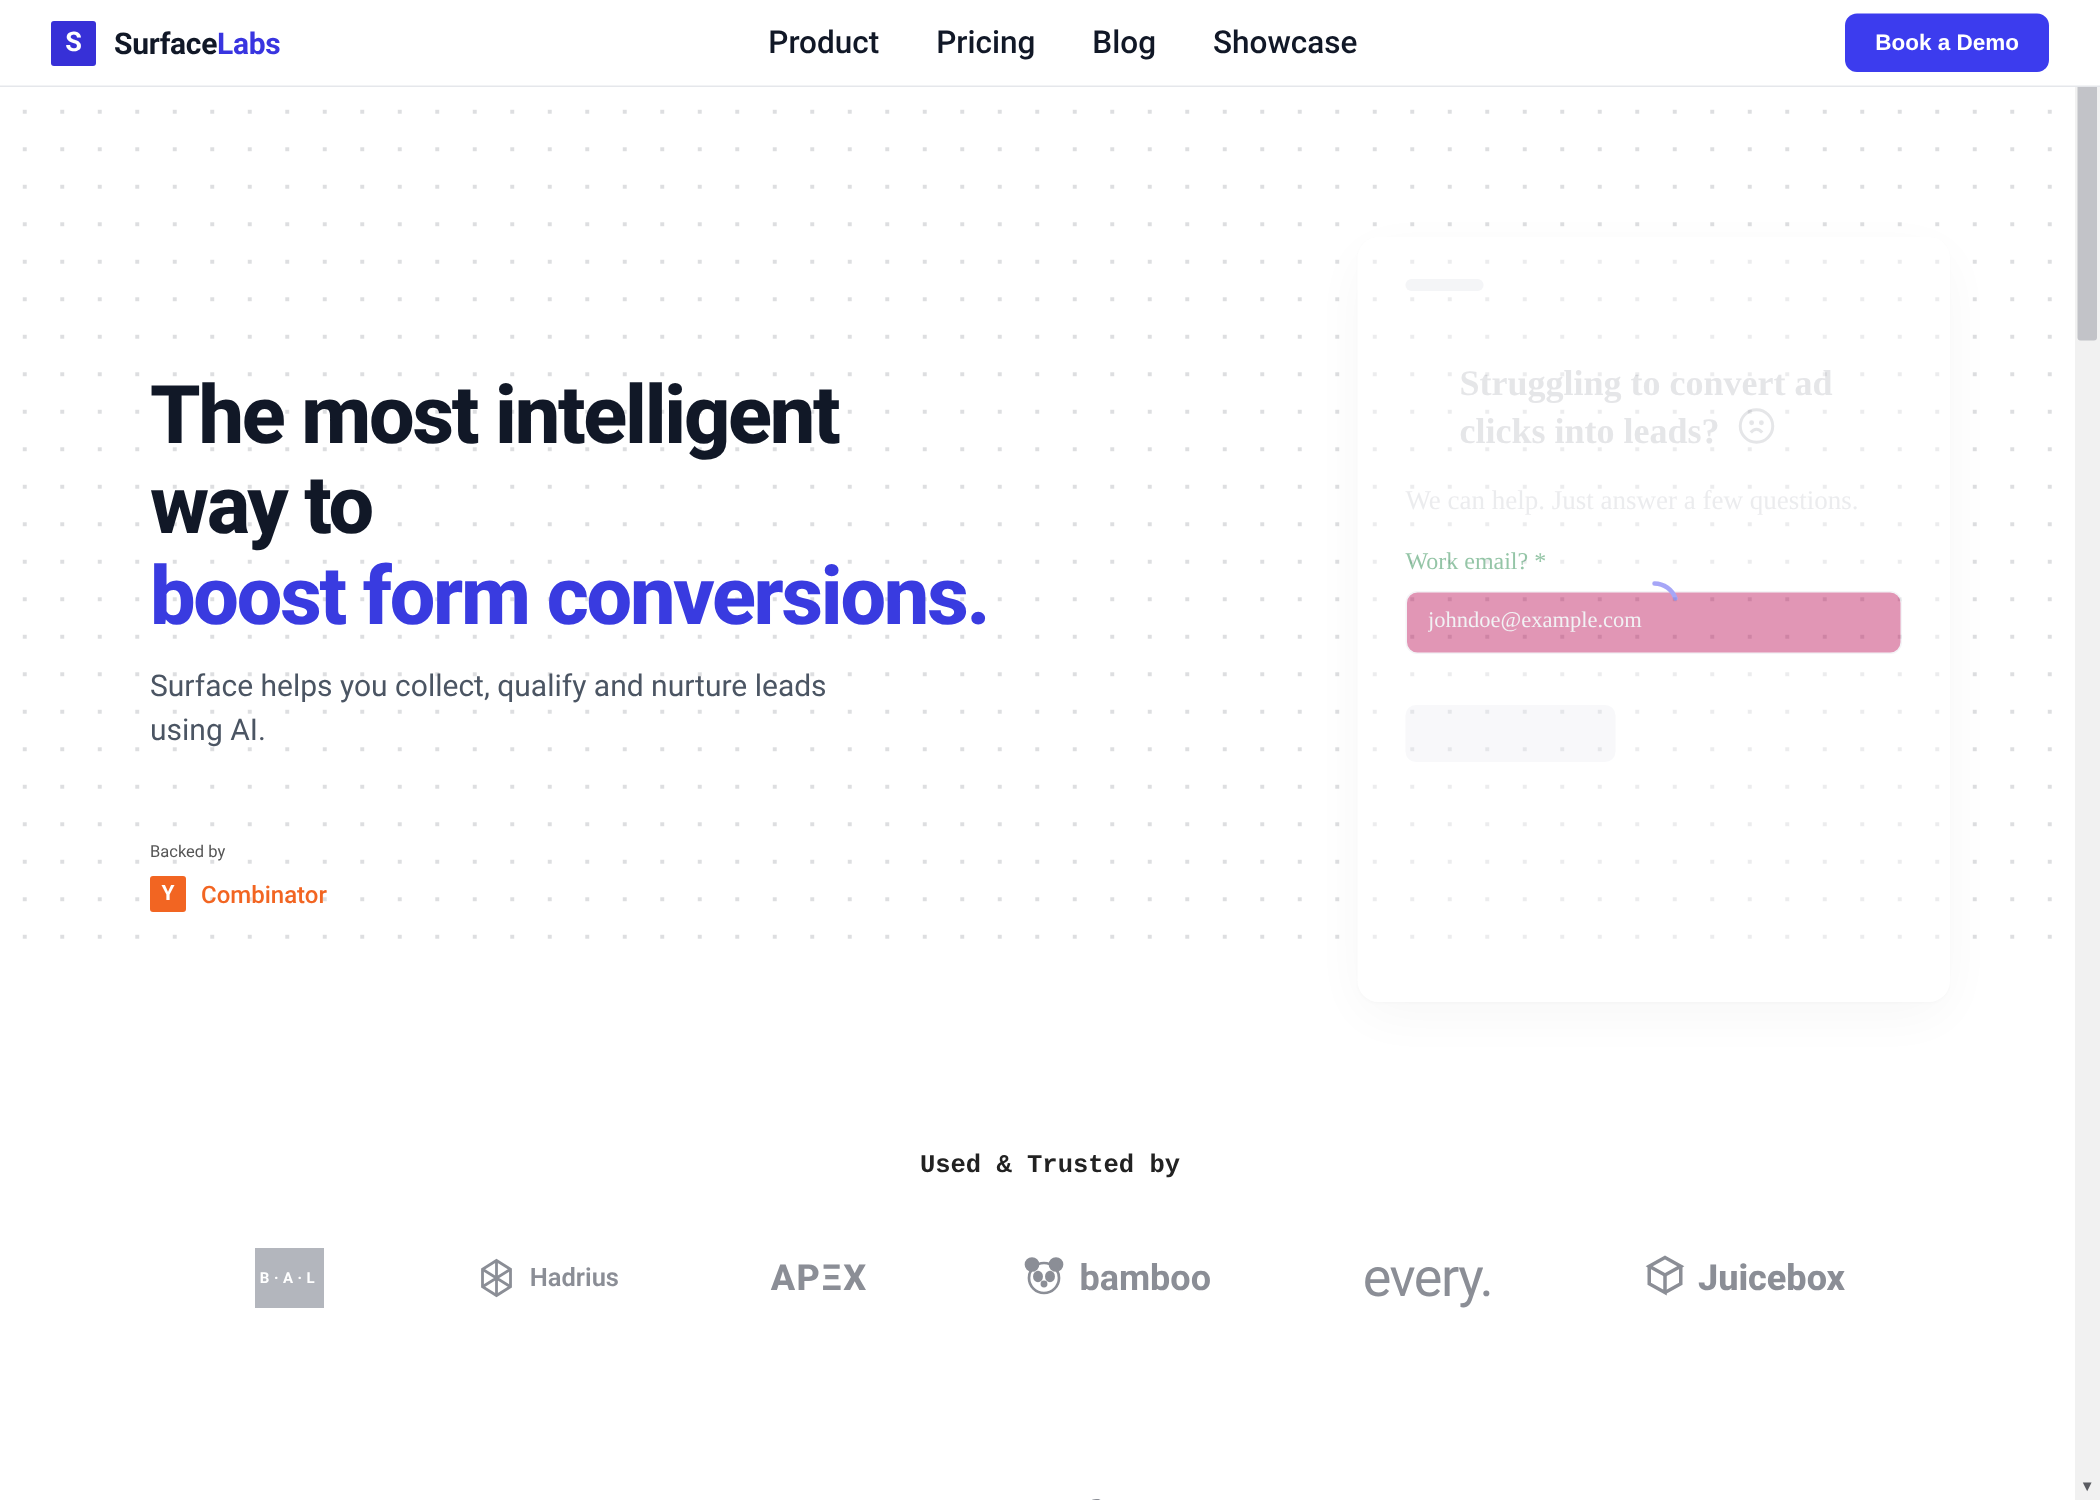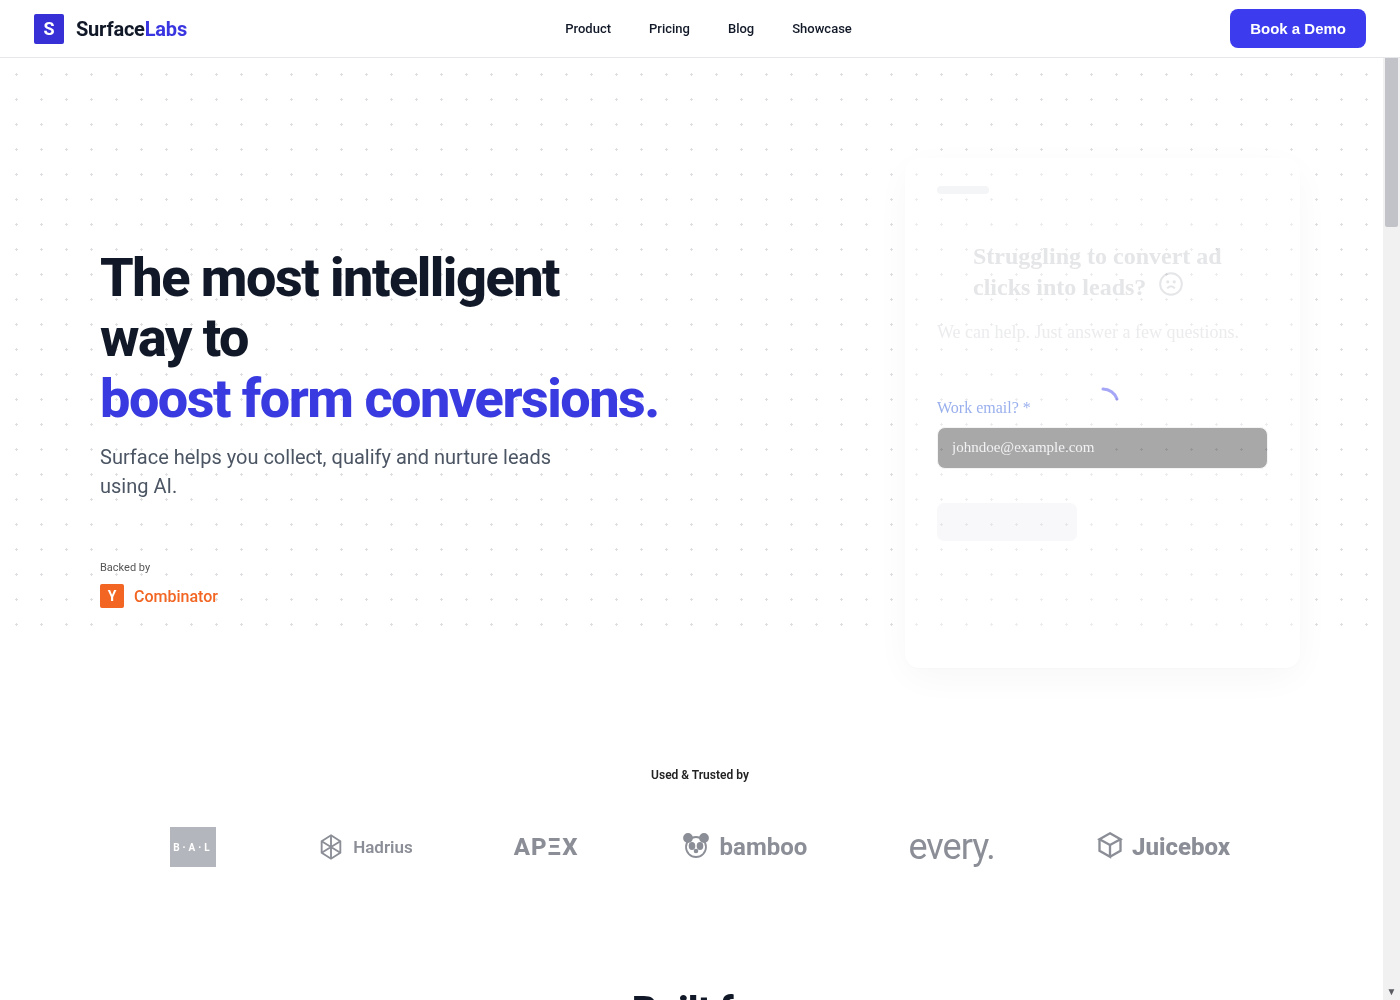--- a/index.html
+++ b/index.html
@@ -36,21 +36,21 @@
     align-items: center;
     justify-content: center;
     color: #fff;
     font-weight: 700;
     font-size: 18px;
     border-radius: 2px;
   }
   .brand-name { font-weight: 700; font-size: 20px; letter-spacing: -0.2px; }
   .brand-name .accent { color: #3935e0; }
   .nav-links { display: flex; gap: 38px; }
-  .nav-link { color: #111827; font-size: 13px; font-weight: 500; cursor: pointer; display: flex; align-items: center; gap: 4px; }
+  .nav-link { color: #111827; font-size: 21px; font-weight: 500; cursor: pointer; display: flex; align-items: center; gap: 4px; }
   .cta-btn {
     background: #3c3cee;
     color: #fff;
     border: none;
     border-radius: 8px;
     padding: 11px 20px;
     font-size: 15px;
     font-weight: 600;
     cursor: pointer;
   }
@@ -155,36 +155,36 @@
     margin-left: 6px;
   }
   .card-sub {
     margin-top: 14px;
     font-family: Georgia, "Times New Roman", serif;
     font-size: 18px;
     color: #d5d6db;
     line-height: 1.45;
   }
   .field-label {
-    margin-top: 54px;
+    margin-top: 20px;
     font-family: Georgia, "Times New Roman", serif;
     font-size: 16px;
-    color: #1d4ed8;
+    color: #15803d;
   }
   .email-input {
     margin-top: 10px;
     width: 100%;
     height: 42px;
     border: 1px solid #e7e8ee;
     border-radius: 8px;
     padding: 0 14px;
     font-family: Georgia, "Times New Roman", serif;
     font-size: 15px;
     color: #c7c8ce;
-    background: #404040;
+    background: #be185d;
   }
   .email-input::placeholder { color: #e2e3e8; }
   .card-submit {
     margin-top: 34px;
     width: 140px;
     height: 38px;
     background: #f0f1f6;
     border-radius: 7px;
   }
   .spinner {
@@ -195,23 +195,24 @@
     width: 36px;
     height: 36px;
   }
 
   
   .trusted {
     margin-top: 20px;
     text-align: center;
   }
   .trusted-title {
-    font-size: 12px;
+    font-size: 17px;
     color: #222;
     font-weight: 600;
+    font-family: Liberation Mono, monospace;
   }
   .logo-row {
     margin: 44px auto 0 auto;
     width: 1060px;
     display: flex;
     align-items: center;
     justify-content: space-between;
     color: #8b8e96;
   }
   .logo-item { display: flex; align-items: center; gap: 8px; font-weight: 700; }

